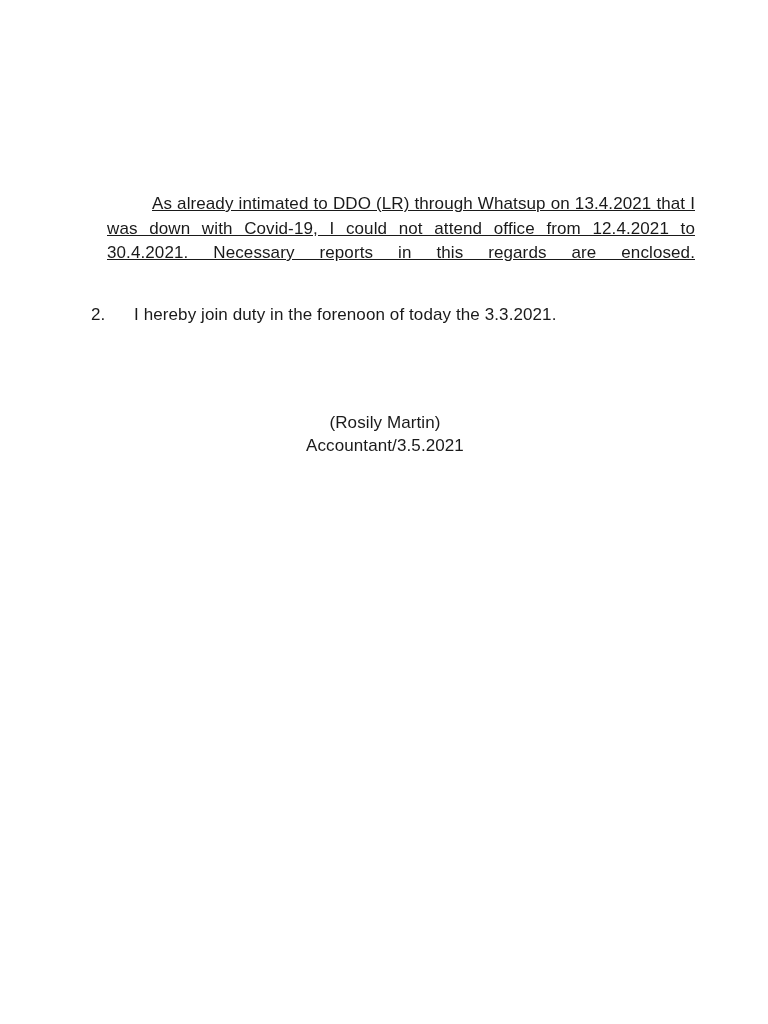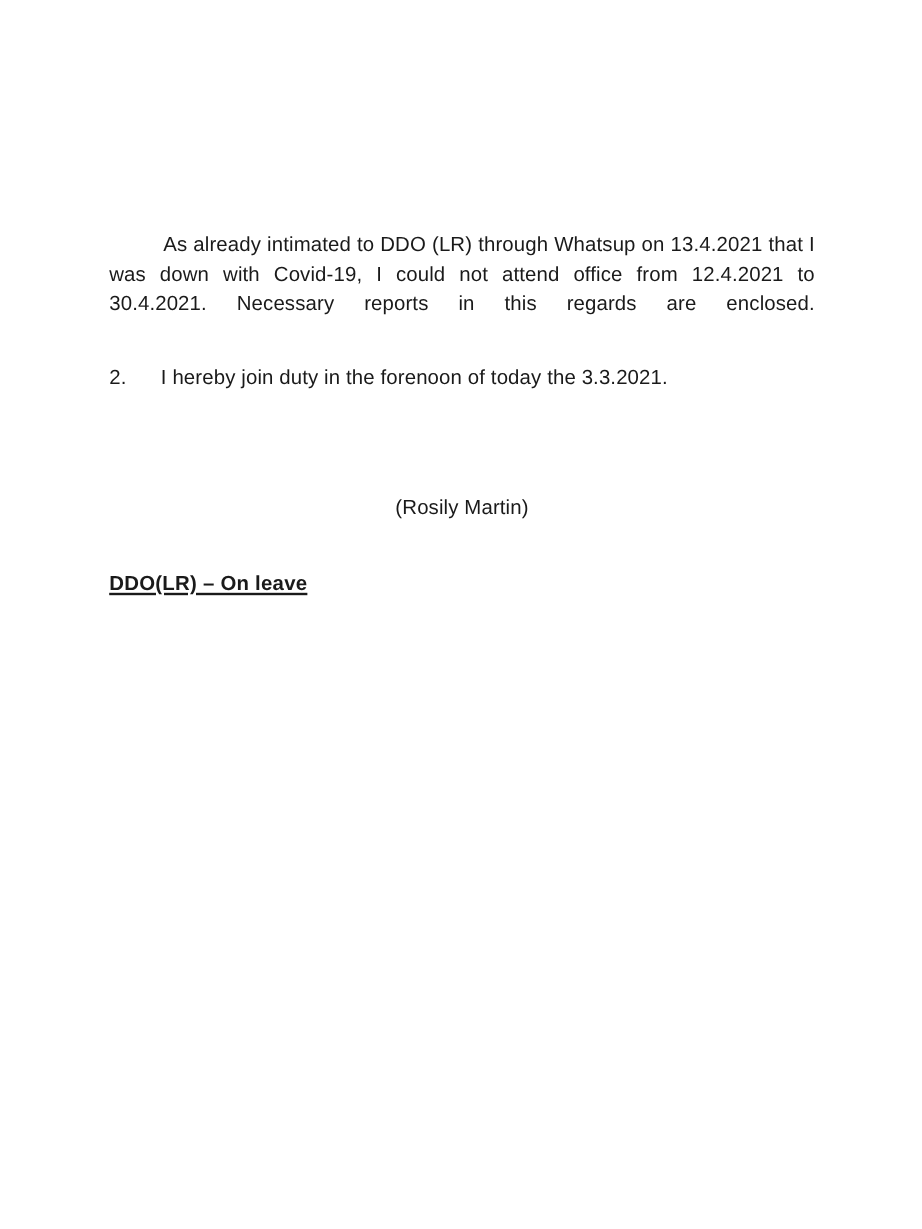--- a/index.html
+++ b/index.html
@@ -24,30 +24,31 @@
     position: absolute;
     left: 91px;
     top: 0;
     width: 588px;   
     color: #1a1a1a;
   }
   
   .para-intimation {
     position: absolute;
     top: 192px;
-    left: 0;
+    left: 16px;
     width: 588px;
     margin: 0;
     font-size: 17px;
     line-height: 24.5px;
     text-align: justify;
     text-justify: inter-word;
     text-indent: 45px;
     letter-spacing: 0.1px;
     word-spacing: 0px;
+    text-decoration: underline;
   }
   
   .para-intimation::after {
     content: "";
     display: inline-block;
     width: 100%;
   }
   
   .para-numbered {
     position: absolute;
@@ -118,20 +119,20 @@
 
     <p class="para-intimation">As already intimated to DDO (LR) through Whatsup on 13.4.2021 that I was down with Covid-19, I could not attend office from 12.4.2021 to 30.4.2021.  Necessary reports in this regards are enclosed.</p>
 
     <p class="para-numbered">
       <span class="para-num">2.</span>
       <span class="para-num-text">I hereby join duty in the forenoon of today the 3.3.2021.</span>
     </p>
 
     <div class="signature-block">
       <span class="signature-line">(Rosily Martin)</span>
+      <span class="signature-line">Accountant/3.5.2021</span>
     </div>
 
     <div class="routing-block">
-      <span class="routing-item"><span class="ul">DDO(LR) – On leave</span></span>
     </div>
 
   </div>
 </div>
 
 </body></html>

